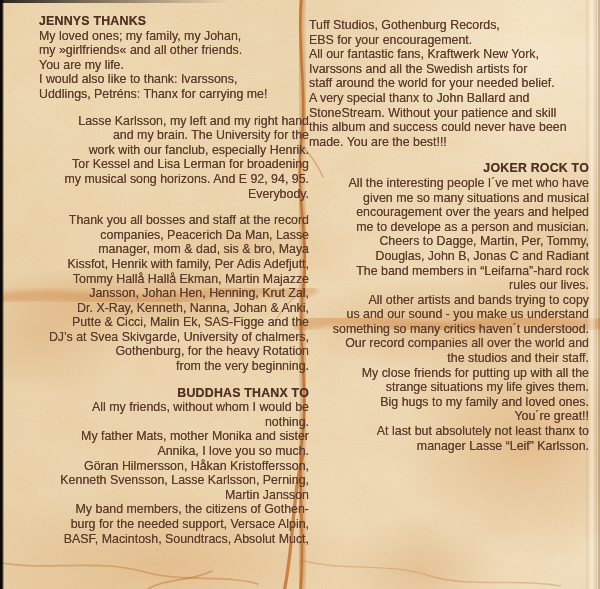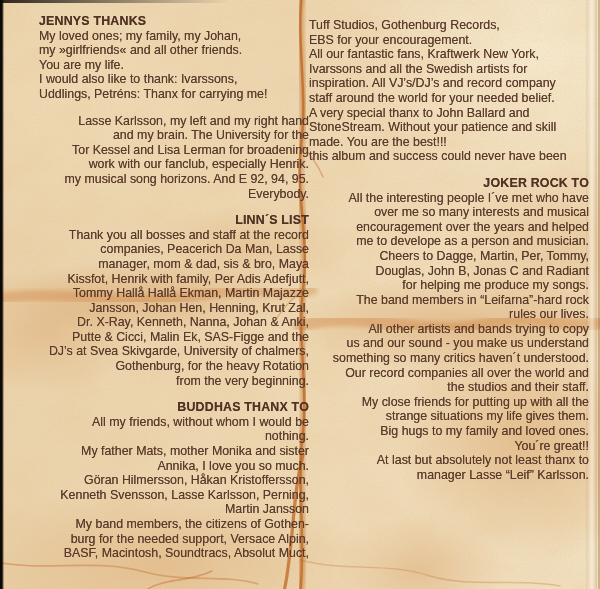--- a/index.html
+++ b/index.html
@@ -88,27 +88,26 @@
         <div class="heading">JENNYS THANKS</div>
         <div class="line">My loved ones; my family, my Johan,</div>
         <div class="line">my »girlfriends« and all other friends.</div>
         <div class="line">You are my life.</div>
         <div class="line">I would also like to thank: Ivarssons,</div>
         <div class="line">Uddlings, Petréns: Thanx for carrying me!</div>
       </div>
       <div class="section">
         <div class="line">Lasse Karlsson, my left and my right hand</div>
         <div class="line">and my brain. The University for the</div>
+        <div class="line">work with our fanclub, especially Henrik.</div>
         <div class="line">Tor Kessel and Lisa Lerman for broadening</div>
-        <div class="line">work with our fanclub, especially Henrik.</div>
         <div class="line">my musical song horizons. And E 92, 94, 95.</div>
         <div class="line">Everybody.</div>
       </div>
       <div class="section">
-        <div class="heading">LINN´S LIST</div>
         <div class="line">Thank you all bosses and staff at the record</div>
         <div class="line">companies, Peacerich Da Man, Lasse</div>
         <div class="line">manager, mom &amp; dad, sis &amp; bro, Maya</div>
         <div class="line">Kissfot, Henrik with family, Per Adis Adefjutt,</div>
         <div class="line">Tommy Hallå Hallå Ekman, Martin Majazze</div>
         <div class="line">Jansson, Johan Hen, Henning, Krut Zal,</div>
         <div class="line">Dr. X-Ray, Kenneth, Nanna, Johan &amp; Anki,</div>
         <div class="line">Putte &amp; Cicci, Malin Ek, SAS-Figge and the</div>
         <div class="line">DJ’s at Svea Skivgarde, University of chalmers,</div>
         <div class="line">Gothenburg, for the heavy Rotation</div>
@@ -127,36 +126,34 @@
         <div class="line">burg for the needed support, Versace Alpin,</div>
         <div class="line">BASF, Macintosh, Soundtracs, Absolut Muct,</div>
       </div>
     </div>
   <div class="col col-right">
       <div class="section">
         <div class="line">Tuff Studios, Gothenburg Records,</div>
         <div class="line">EBS for your encouragement.</div>
         <div class="line">All our fantastic fans, Kraftwerk New York,</div>
         <div class="line">Ivarssons and all the Swedish artists for</div>
-        <div class="line">inspiration. All VJ’s/DJ’s and record company</div>
         <div class="line">staff around the world for your needed belief.</div>
         <div class="line">A very special thanx to John Ballard and</div>
         <div class="line">StoneStream. Without your patience and skill</div>
+        <div class="line">this album and success could never have been</div>
         <div class="line">made. You are the best!!!</div>
-        <div class="line">this album and success could never have been</div>
       </div>
       <div class="section">
         <div class="heading">JOKER ROCK TO</div>
         <div class="line">All the interesting people I´ve met who have</div>
-        <div class="line">over me so many interests and musical</div>
+        <div class="line">given me so many situations and musical</div>
         <div class="line">encouragement over the years and helped</div>
         <div class="line">me to develope as a person and musician.</div>
         <div class="line">Cheers to Dagge, Martin, Per, Tommy,</div>
         <div class="line">Douglas, John B, Jonas C and Radiant</div>
-        <div class="line">for helping me produce my songs.</div>
         <div class="line">The band members in “Leifarna”-hard rock</div>
         <div class="line">rules our lives.</div>
         <div class="line">All other artists and bands trying to copy</div>
         <div class="line">us and our sound - you make us understand</div>
         <div class="line">something so many critics haven´t understood.</div>
         <div class="line">Our record companies all over the world and</div>
         <div class="line">the studios and their staff.</div>
         <div class="line">My close friends for putting up with all the</div>
         <div class="line">strange situations my life gives them.</div>
         <div class="line">Big hugs to my family and loved ones.</div>

